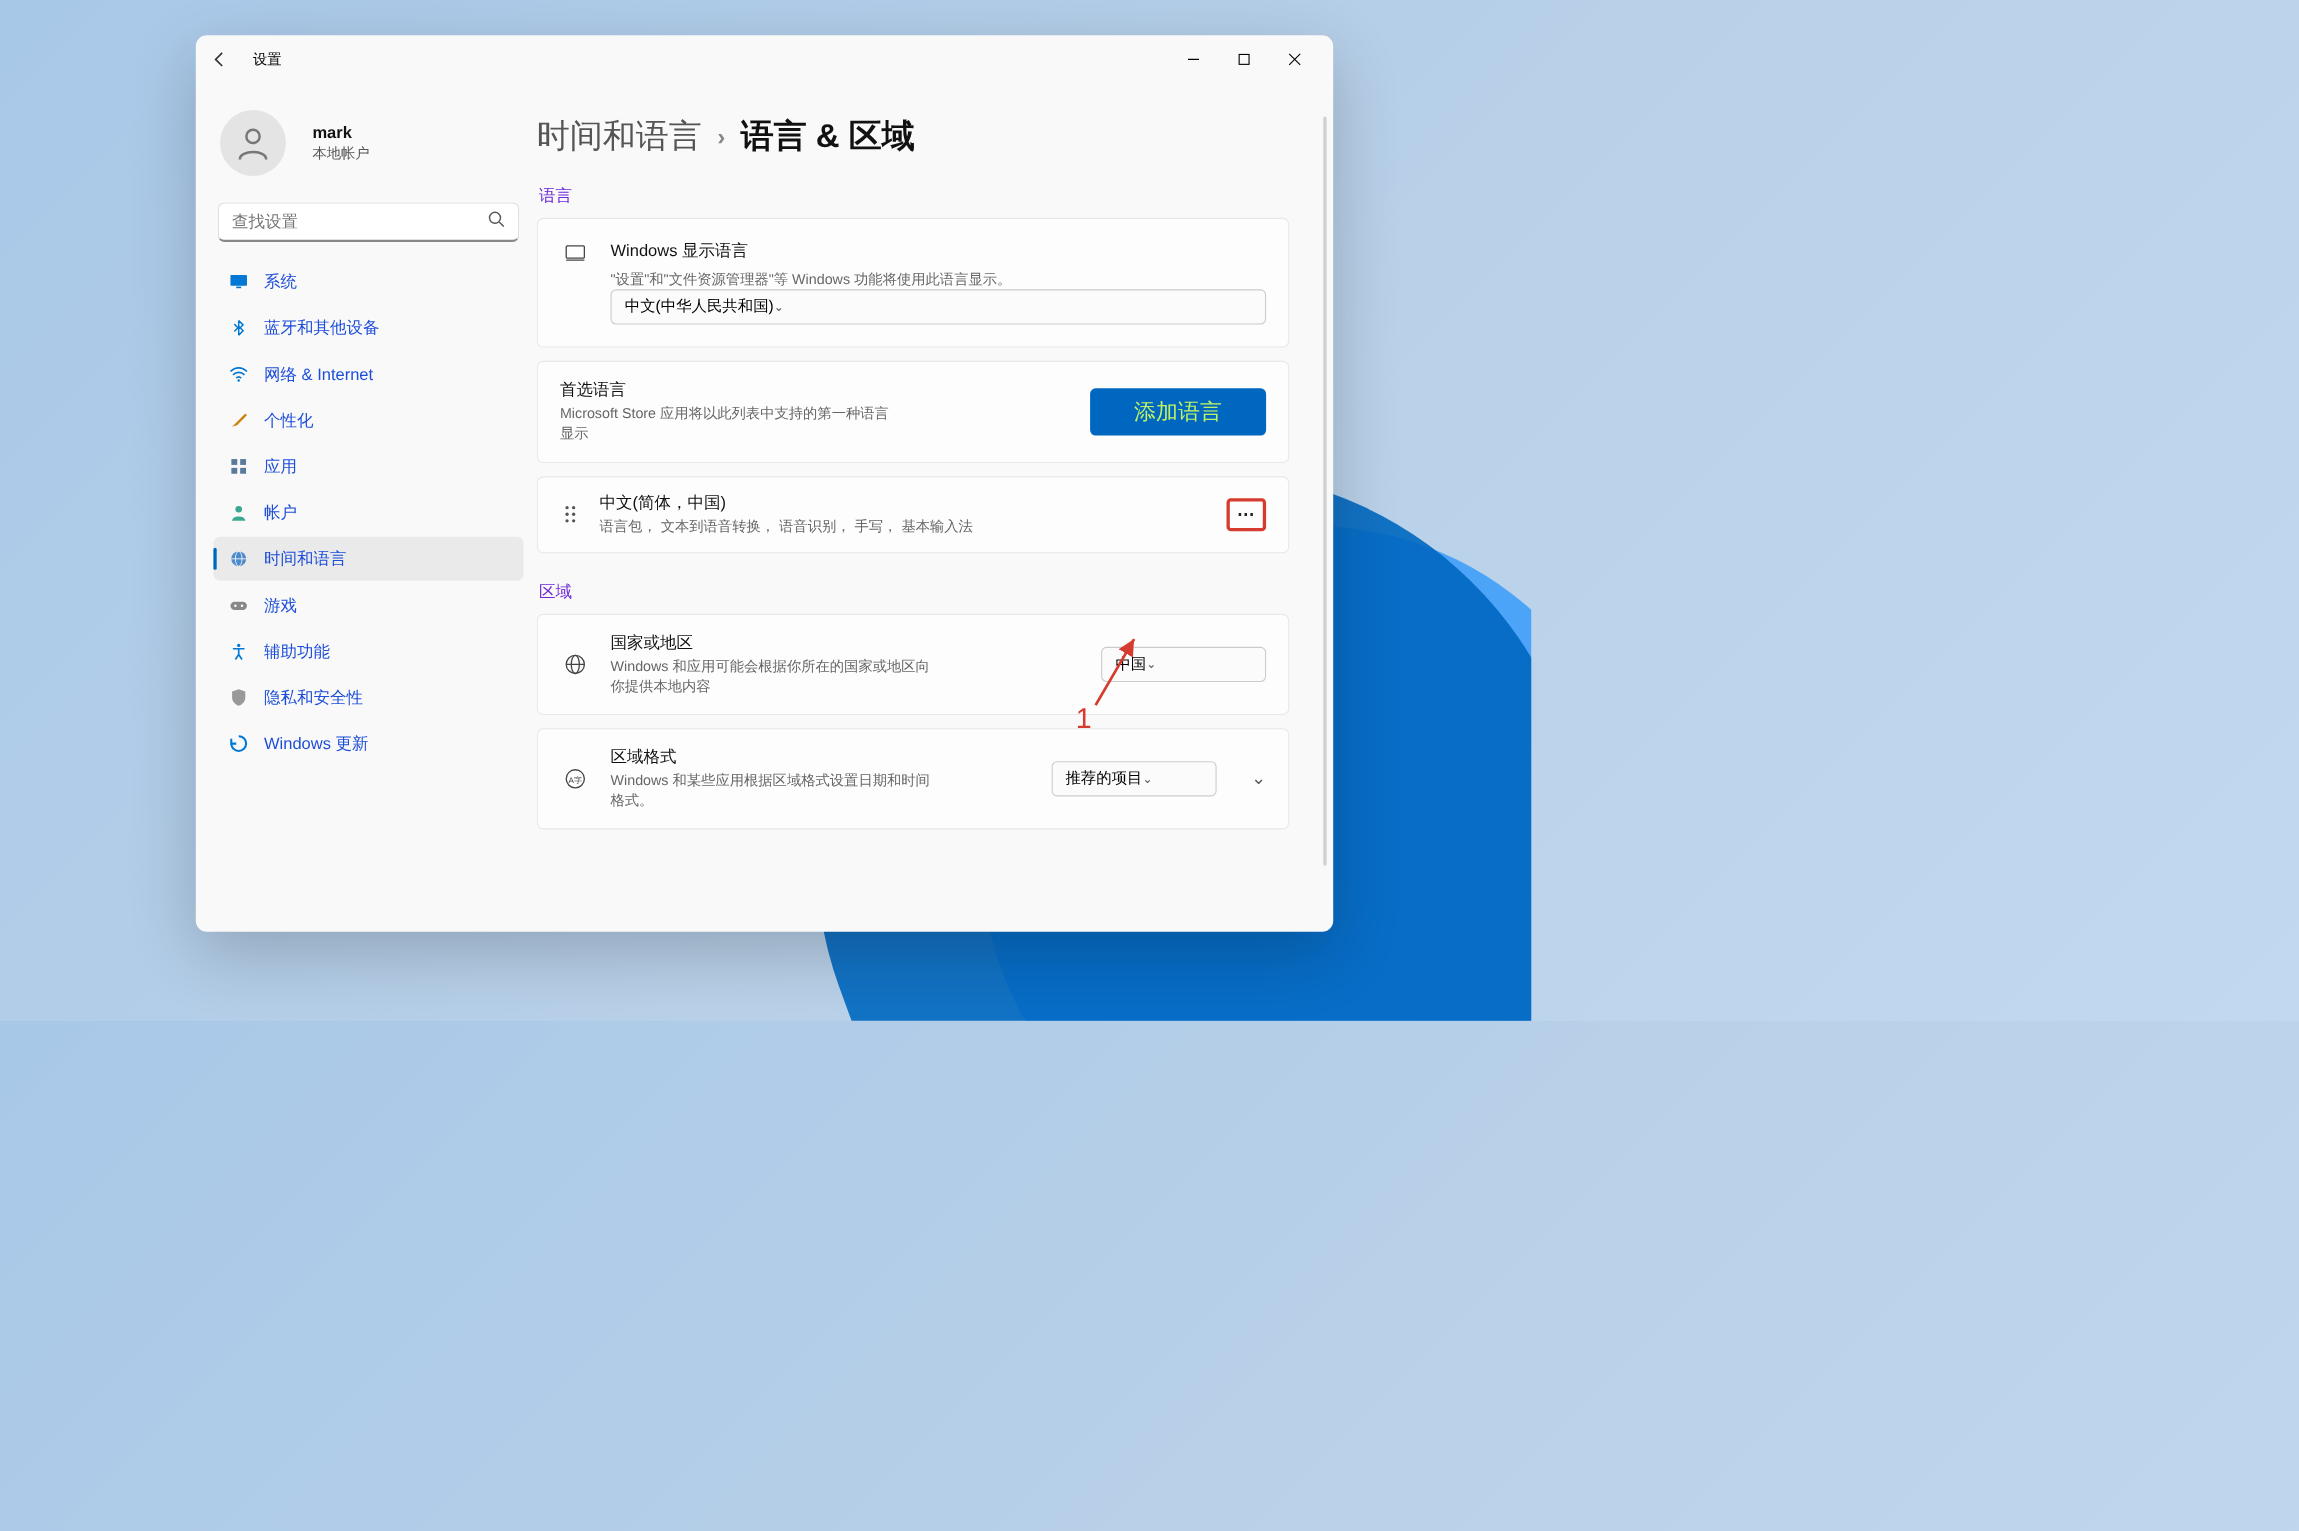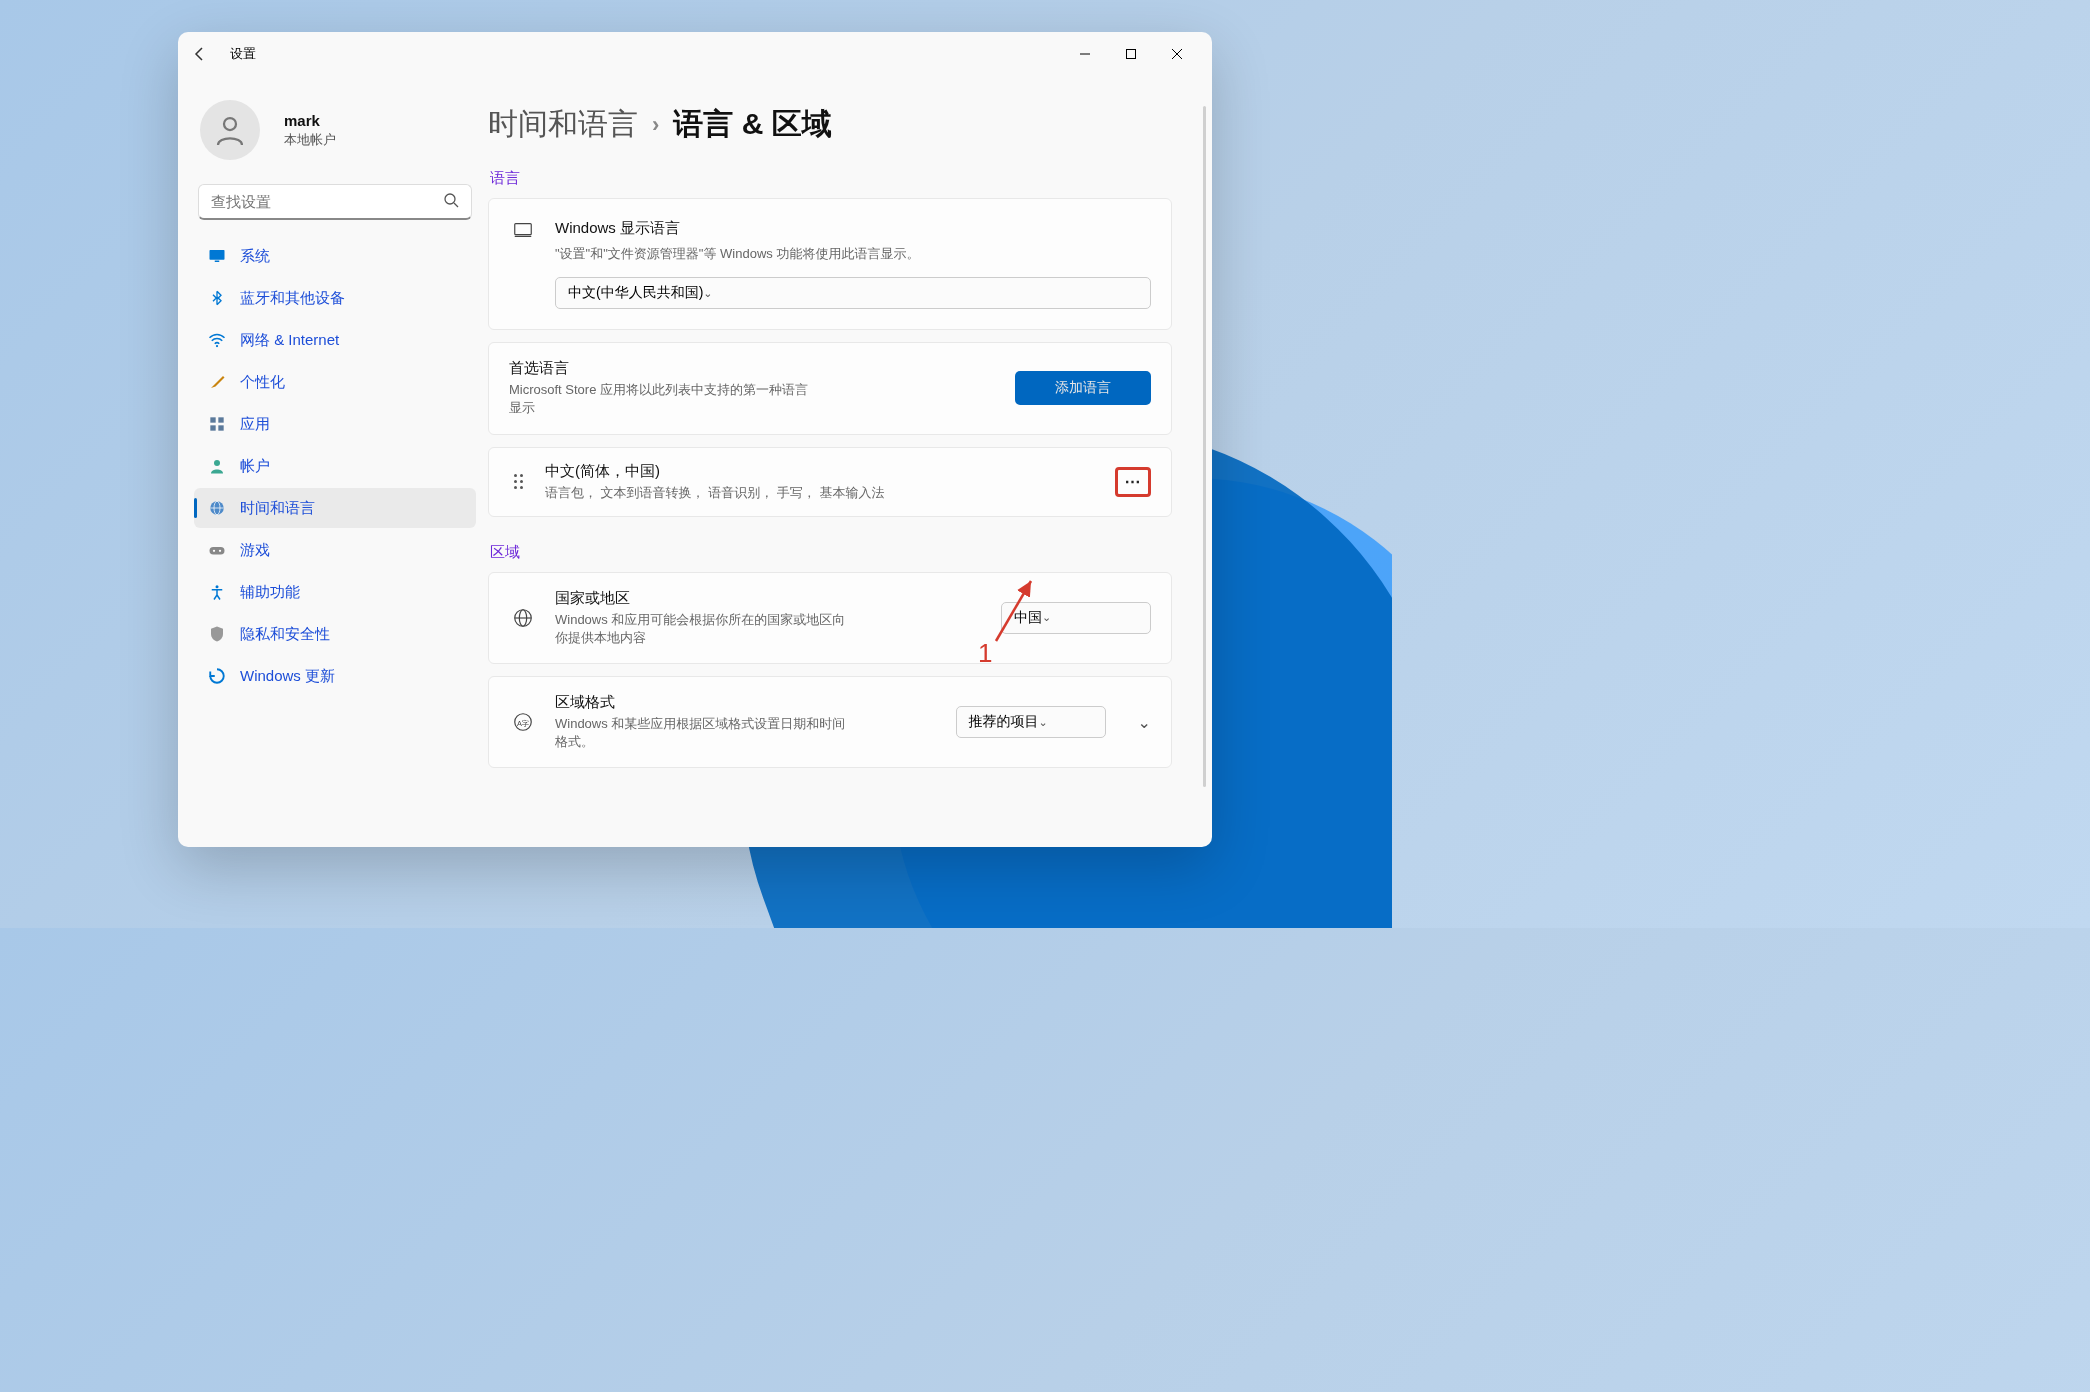--- a/index.html
+++ b/index.html
@@ -143,27 +143,27 @@
   border-radius: 5px;
   background: #fbfbfb;
   padding: 6px 12px;
   font-size: 14px;
   min-width: 150px;
   cursor:pointer;
 }
 .dropdown.wide { min-width: 230px; }
 .dropdown .chev { font-size: 11px; color:#555; }
 .display-lang-card .card-row { align-items:flex-start; padding-top:20px; padding-bottom:20px; }
-.display-lang-card .card-text { display:flex; flex-direction:column; gap:14px; }
+.display-lang-card .card-text { display:flex; flex-direction:column; }
 .display-lang-card .title-row { display:flex; flex-direction:column; gap:4px; }
 .pref-card .card-row { align-items: center; }
 .pref-text { flex:1; }
 .add-btn {
-  background: #0067c0; color: #e5e5e5; border:none;
-  border-radius: 5px; padding: 8px 40px; font-size: 14px;
+  background: #0067c0; color: #bef264; border:none;
+  border-radius: 5px; padding: 8px 40px; font-size: 20px;
   cursor:pointer; font-weight: 400; margin-left: 15px;
 }
 .lang-item-card .card-row { padding: 14px 20px; }
 .drag-handle { width:18px; display:flex; flex-direction:column; gap:3px; align-items:center; justify-content:center; cursor:grab; }
 .drag-handle .dotrow { display:flex; gap:3px; }
 .drag-handle .dot { width:3px; height:3px; background:#555; border-radius:50%; }
 .more-btn {
   width: 36px; height: 30px; display:flex; align-items:center; justify-content:center;
   cursor:pointer; border-radius:4px;
   border: 3px solid #d53b2e;

